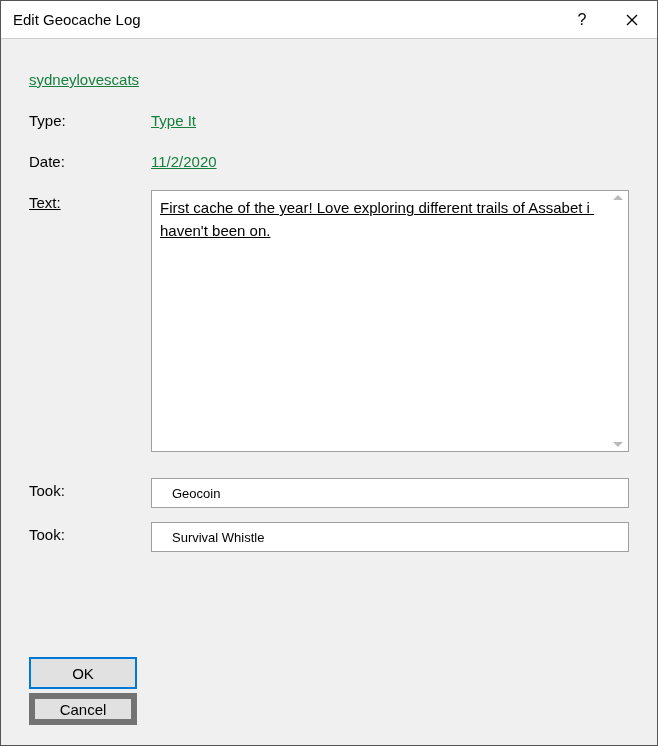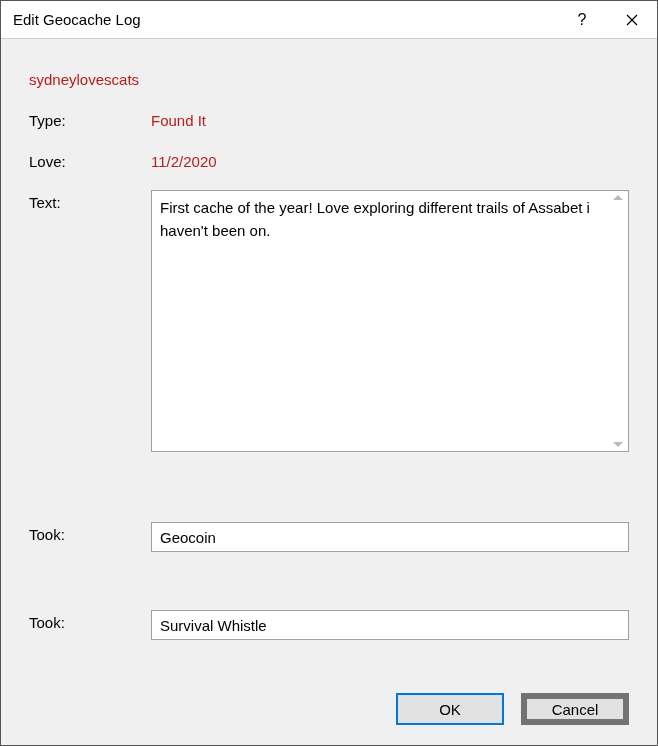--- a/index.html
+++ b/index.html
@@ -73,43 +73,43 @@
     }
     
     .form-row {
       display: flex;
       align-items: flex-start;
       margin-bottom: 20px;
     }
     
     .form-row.tight {
       margin-bottom: 14px;
-      margin-top: 44px;
     }
     
     .form-label {
       width: 122px;
       flex-shrink: 0;
       color: #000000;
       padding-top: 4px;
     }
     
     .form-static-value {
-      color: #b91c1c;
+      color: #15803d;
       padding-top: 4px;
+      text-decoration: underline;
     }
     
     .text-input {
       flex: 1;
       height: 30px;
-      padding: 4px 8px;
+      padding: 4px 20px;
       border: 1px solid #a0a0a0;
       background: #ffffff;
       font-family: inherit;
-      font-size: 15px;
+      font-size: 13px;
       color: #000000;
       outline: none;
     }
     
     .text-area-wrap {
       flex: 1;
       position: relative;
       border: 1px solid #a0a0a0;
       background: #ffffff;
       height: 262px;
@@ -154,22 +154,23 @@
       border-top: 5px solid #bababa;
     }
     
     .spacer {
       flex: 1;
     }
     
     .button-row {
       display: flex;
       justify-content: flex-end;
-      gap: 17px;
+      gap: 4px;
       margin-top: 10px;
+      flex-direction: column;
     }
     
     .btn {
       width: 108px;
       height: 32px;
       font-family: inherit;
       font-size: 15px;
       color: #000000;
       background: #e1e1e1;
       border: 6px solid #737373;
@@ -201,29 +202,29 @@
   </div>
 
   <div class="content">
 
     <div class="form-row">
       <div class="form-static-value">sydneylovescats</div>
     </div>
 
     <div class="form-row">
       <div class="form-label">Type:</div>
-      <div class="form-static-value">Found It</div>
+      <div class="form-static-value">Type It</div>
     </div>
 
     <div class="form-row">
-      <div class="form-label">Love:</div>
+      <div class="form-label">Date:</div>
       <div class="form-static-value">11/2/2020</div>
     </div>
 
-    <div class="form-row" style="margin-bottom:26px;">
+    <div class="form-row" style="margin-bottom:26px;text-decoration:underline;">
       <div class="form-label">Text:</div>
       <div class="text-area-wrap">
         <textarea class="text-area" style="">First cache of the year! Love exploring different trails of Assabet i haven't been on.</textarea>
         <div class="scroll-track">
           <div class="scroll-arrow up"></div>
           <div class="scroll-arrow down"></div>
         </div>
       </div>
     </div>
 

